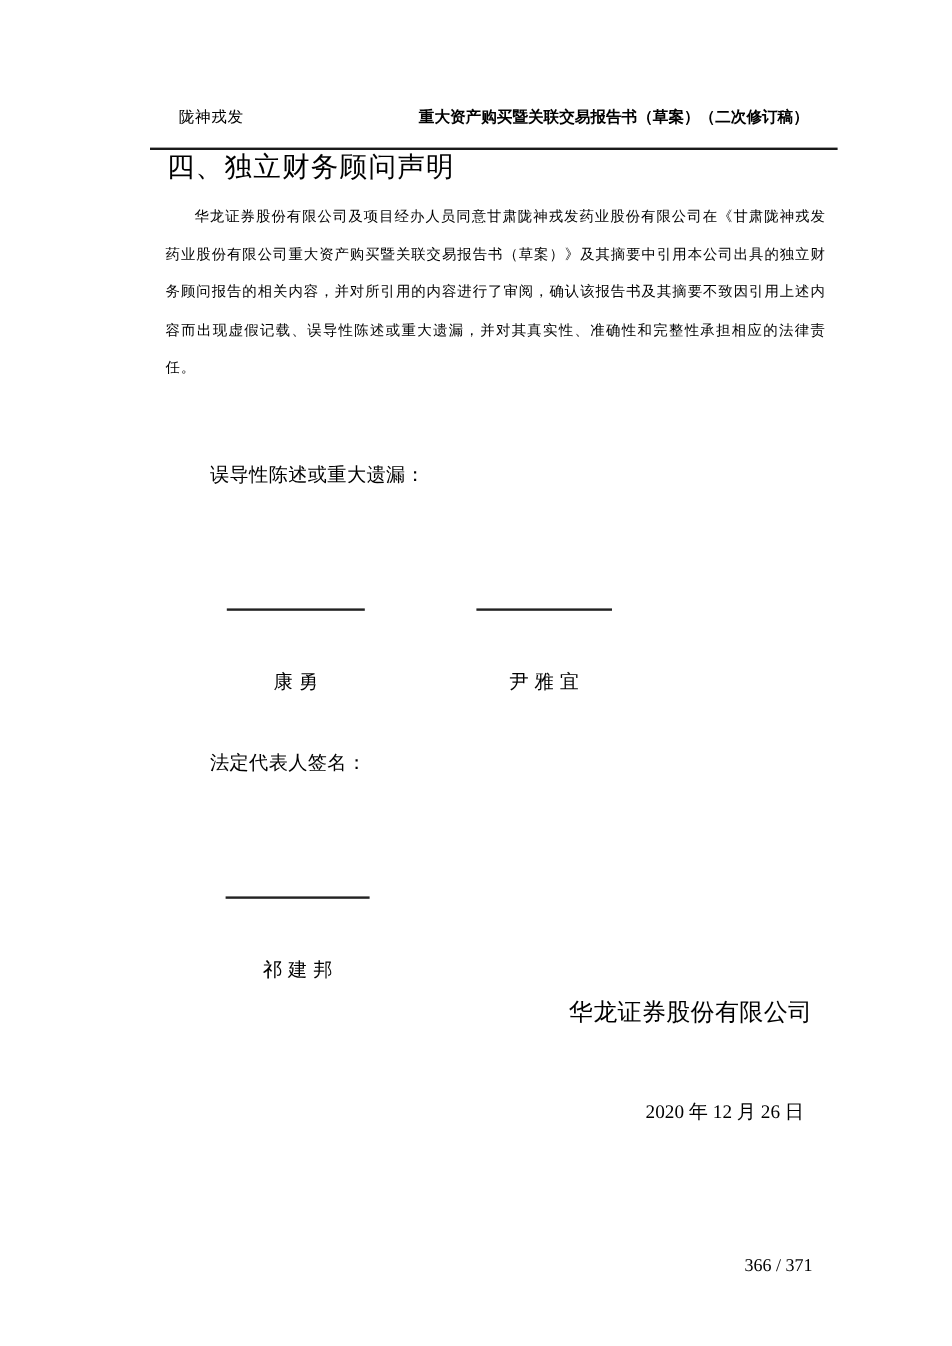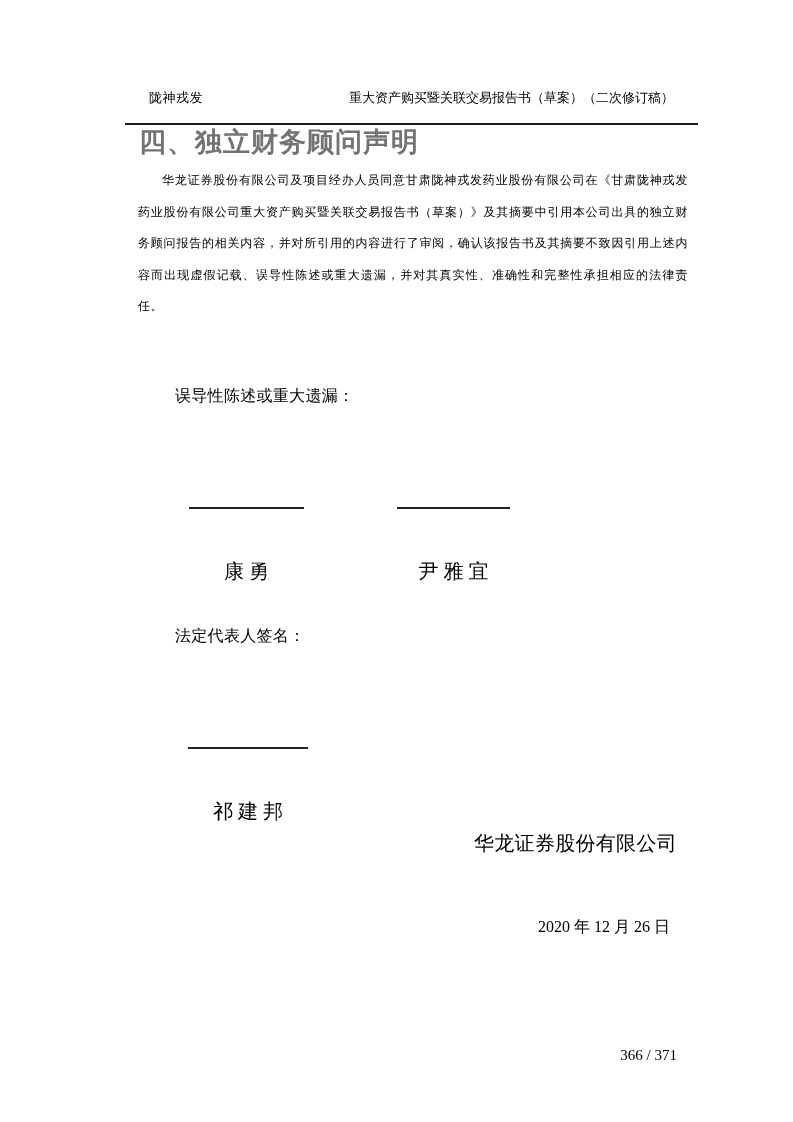--- a/index.html
+++ b/index.html
@@ -29,32 +29,32 @@
     align-items: flex-end;
     font-size: 13px;
     padding-bottom: 4px;
     border-bottom: 2px solid #1a1a1a;
   }
   .header .h-left {
     font-weight: normal;
     letter-spacing: 0.5px;
   }
   .header .h-right {
-    font-weight: normal;
+    font-weight: bold;
     letter-spacing: 0px;
   }
   .doc-title {
     position: absolute;
     left: 115px;
     top: 100px;
     font-family: "Liberation Sans", "DejaVu Sans", sans-serif;
-    font-weight: bold;
-    font-size: 27px;
+    font-weight: normal;
+    font-size: 23px;
     letter-spacing: 1px;
-    color: #737373;
+    color: #000000;
   }
   .body-paragraph {
     position: absolute;
     left: 114px;
     top: 141px;
     width: 574px;
     font-size: 12px;
     line-height: 31.5px;
     text-align: justify;
     text-justify: inter-character;
@@ -83,21 +83,21 @@
   }
   .sig-line {
     height: 0;
     border-top: 2px solid #222222;
   }
   .sig-line-1 { width: 115px; }
   .sig-line-2 { width: 113px; }
   .sig-line-3 { width: 120px; }
   .sig-name {
     margin-top: 13px;
-    font-size: 20px;
+    font-size: 16px;
     letter-spacing: 5px;
     text-indent: 5px;
     white-space: nowrap;
   }
   .legal-sign-row {
     position: absolute;
     left: 152px;
     top: 711px;
   }
   .company-name {

